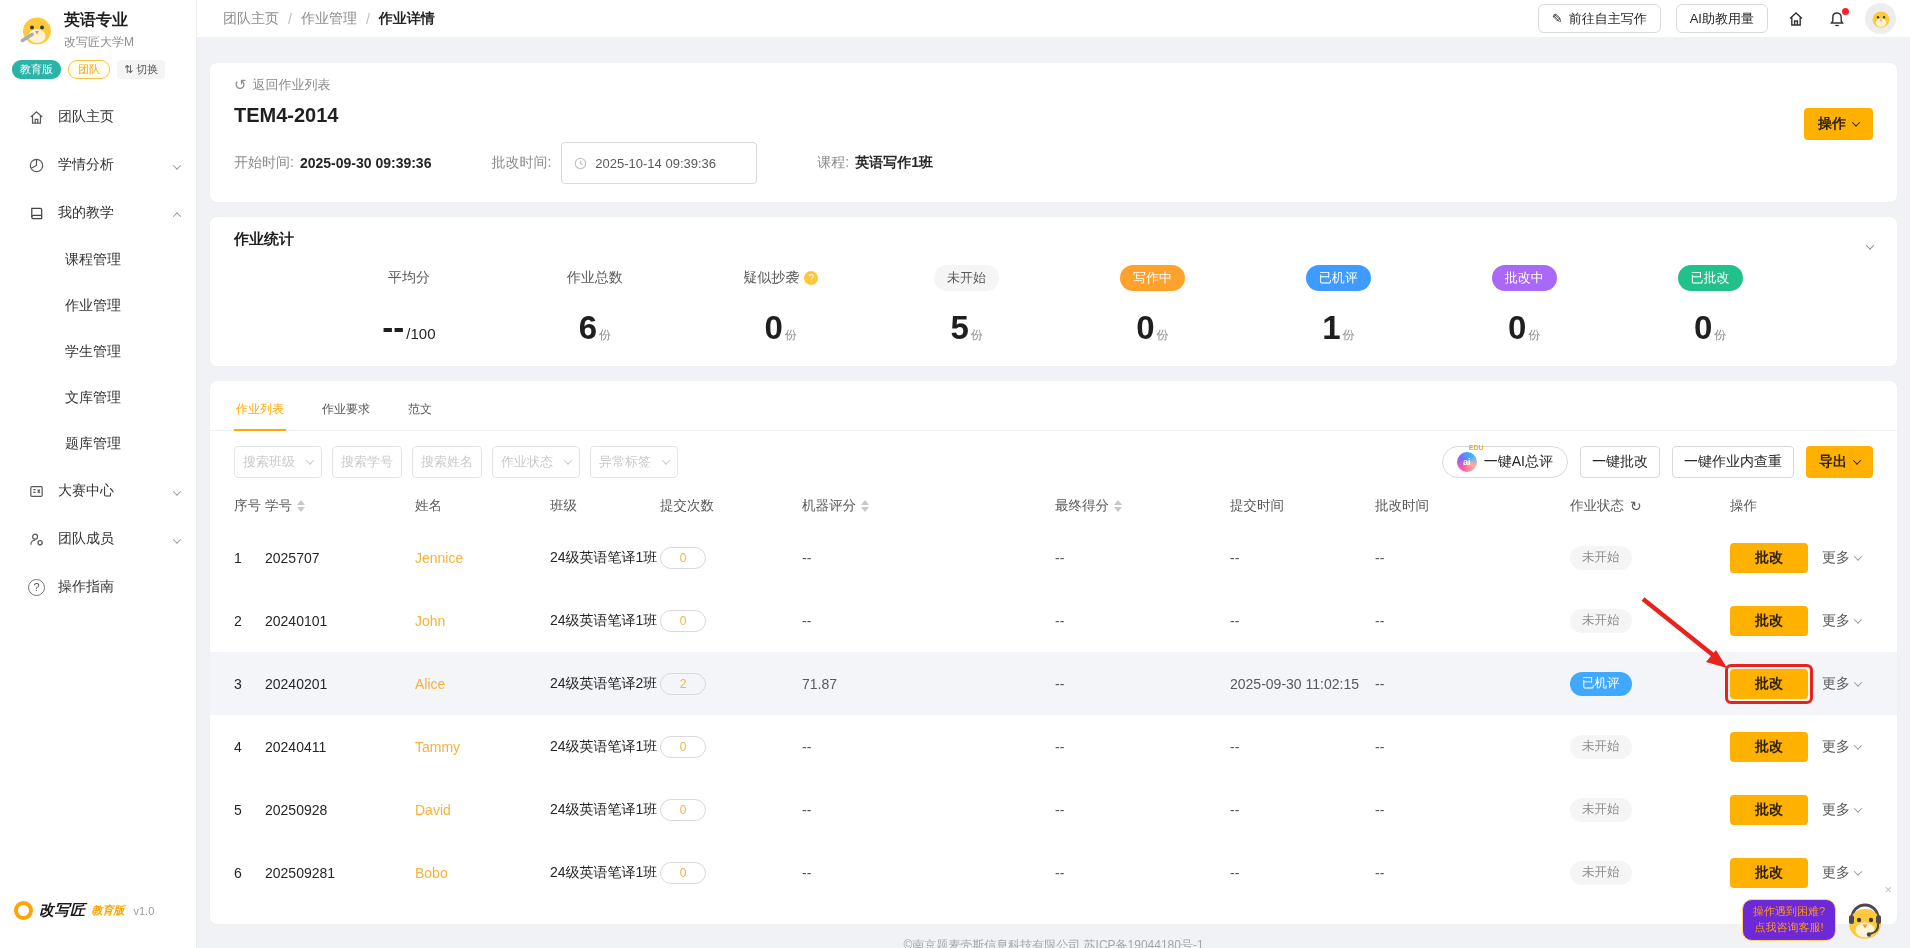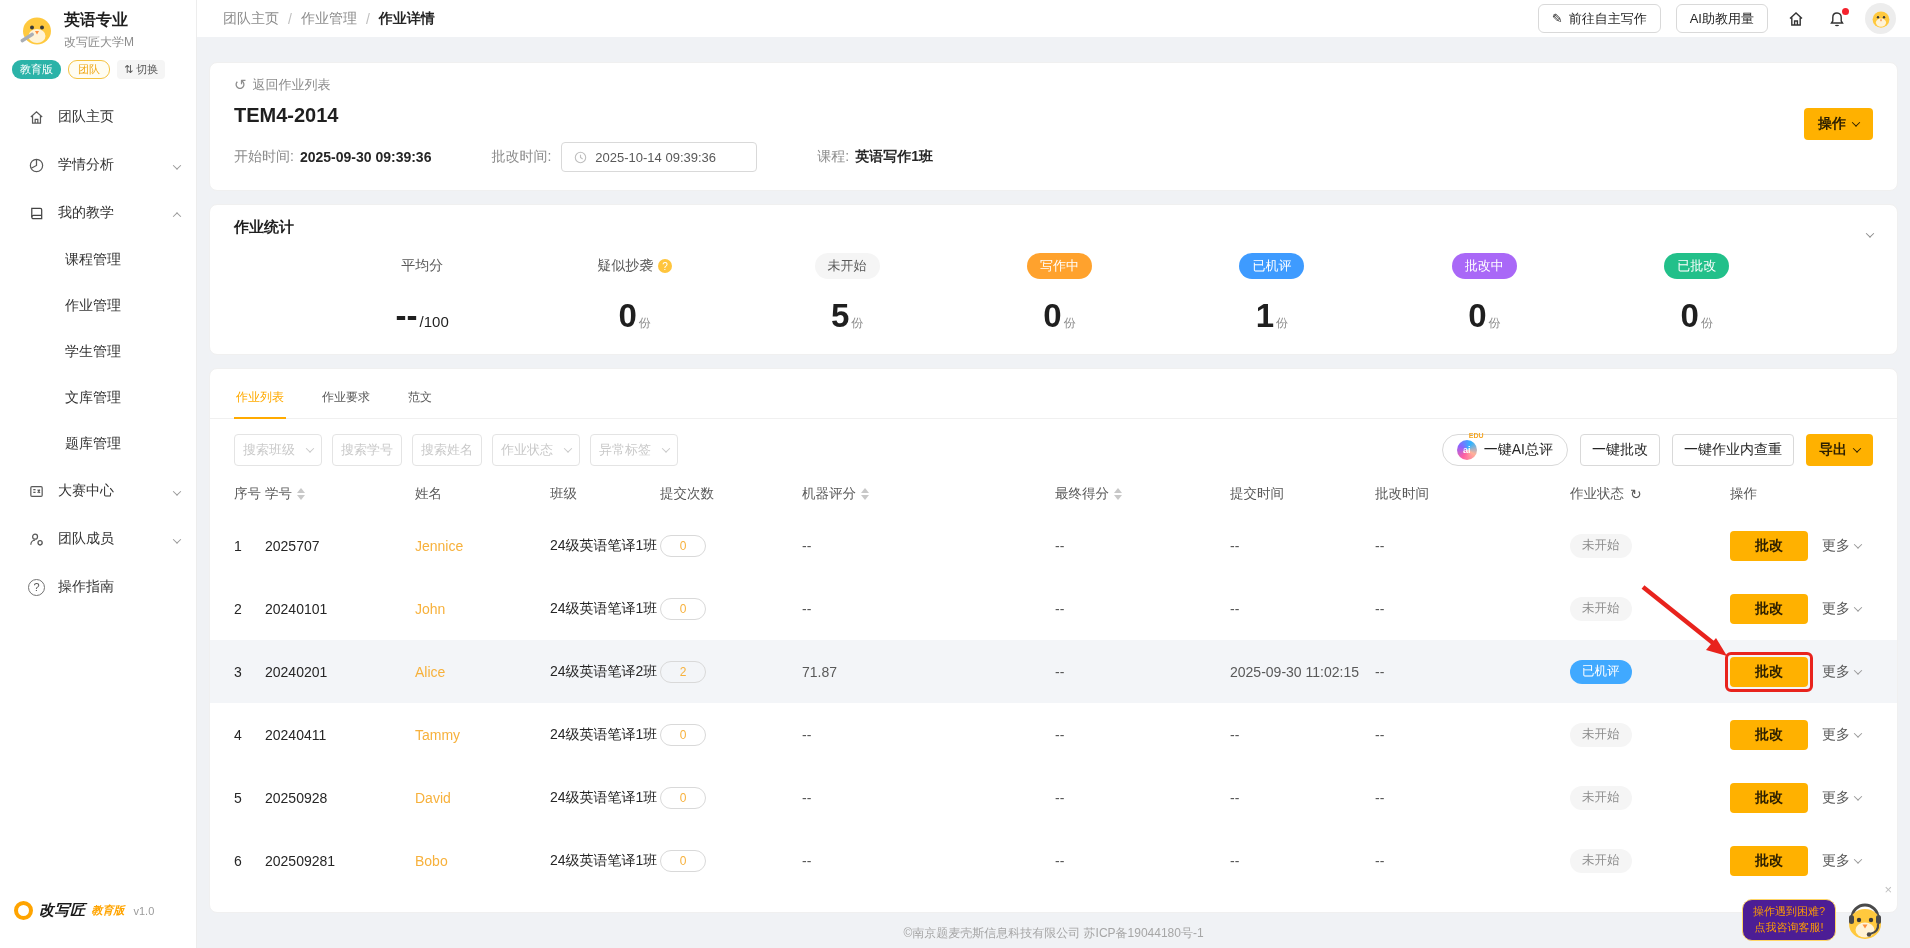--- a/index.html
+++ b/index.html
@@ -48,21 +48,21 @@
 .content { flex: 1; overflow: hidden; padding: 0 12px; }
 .card { background: #fff; border-radius: 8px; border: 1px solid #f0f0f0; }
 .head-card { margin-top: 25px; padding: 13px 24px 18px; position: relative; }
 .back-row { color: #8c8c8c; font-size: 13px; display: inline-flex; align-items: center; gap: 6px; cursor: pointer; }
 .back-glyph { font-size: 15px; }
 .assign-title { font-size: 20px; font-weight: 700; margin-top: 10px; color: #1f1f1f; }
 .info-row { display: flex; align-items: center; margin-top: 15px; font-size: 14px; }
 .info-label { color: #8c8c8c; }
 .info-value { color: #262626; font-weight: 700; margin-left: 6px; }
 .info-gap { margin-left: 60px; }
-.deadline-box { display: inline-flex; align-items: center; gap: 8px; border: 1px solid #d9d9d9; border-radius: 4px; height: 30px; padding: 0 12px; margin-left: 10px; color: #595959; font-size: 13px; min-width: 196px; cursor: pointer; }
+.deadline-box { display: inline-flex; align-items: center; gap: 8px; border: 1px solid #d9d9d9; border-radius: 4px; height: 42px; padding: 0 12px; margin-left: 10px; color: #595959; font-size: 13px; min-width: 196px; cursor: pointer; }
 .primary-btn { background: #ffb100; border: none; border-radius: 4px; font-weight: 700; font-size: 14px; color: #2e2000; display: inline-flex; align-items: center; gap: 7px; cursor: pointer; }
 .op-btn { position: absolute; right: 24px; top: 45px; height: 32px; padding: 0 14px; }
 
 .stats-card { margin-top: 13px; padding: 13px 24px 22px; position: relative; }
 .stats-title { font-size: 15px; font-weight: 700; color: #1f1f1f; }
 .stats-collapse { position: absolute; right: 24px; top: 20px; color: #8c8c8c; cursor: pointer; }
 .stats-row { display: flex; padding: 0 70px 0 82px; margin-top: 16px; }
 .stat { flex: 1; display: flex; flex-direction: column; align-items: center; gap: 20px; }
 .stat-label { font-size: 14px; color: #595959; height: 26px; display: inline-flex; align-items: center; gap: 5px; }
 .pill-gray, .pill-orange, .pill-blue, .pill-purple, .pill-green { border-radius: 13px; padding: 0 13px; font-size: 13px; }
@@ -121,21 +121,21 @@
 .copyright { text-align: center; color: #a6a6a6; font-size: 12px; margin-top: 12px; }
 
 
 .chev { width: 7px; height: 7px; border-right: 1.6px solid currentColor; border-bottom: 1.6px solid currentColor; display: inline-block; transform: rotate(45deg) translate(-1px,-1px); }
 .chev.up { transform: rotate(225deg) translate(-1px,-1px); }
 .chev.sm { width: 6px; height: 6px; }
 .chev.gray { color: #999; }
 
 
 .chat { position: fixed; right: 22px; bottom: 4px; display: flex; align-items: center; gap: 6px; z-index: 9; }
-.chat-bubble { border: 1px solid #ffd666; border-radius: 10px; background: #4c1d95; padding: 4px 10px; color: #ff9d00; font-size: 11px; line-height: 1.45; text-align: center; cursor: pointer; }
+.chat-bubble { border: 1px solid #ffd666; border-radius: 10px; background: #6d28d9; padding: 4px 10px; color: #ff9d00; font-size: 11px; line-height: 1.45; text-align: center; cursor: pointer; }
 .chat-close { position: absolute; top: -14px; right: -4px; color: #bfbfbf; font-size: 13px; cursor: pointer; }
 </style>
 </head>
 <body>
 
 <div class="app">
 
   <aside class="sidebar">
     <div class="side-header">
       <svg width="40" height="40" viewBox="0 0 40 40">
@@ -305,20 +305,29 @@
   <div class="stat">
     <span class="stat-label">
       <span>平均分</span>
 
     </span>
     <span class="stat-value">
       <span>--</span><span class="stat-suffix score-suffix">/100</span>
     </span>
   </div>
 
+  <div class="stat">
+    <span class="stat-label">
+      <span>作业总数</span>
+
+    </span>
+    <span class="stat-value">
+      <span>6</span><span class="stat-suffix">份</span>
+    </span>
+  </div>
 
   <div class="stat">
     <span class="stat-label">
       <span>疑似抄袭</span>
       <span class="help-icon" style="display: inline-flex;">?</span>
     </span>
     <span class="stat-value">
       <span>0</span><span class="stat-suffix">份</span>
     </span>
   </div>

